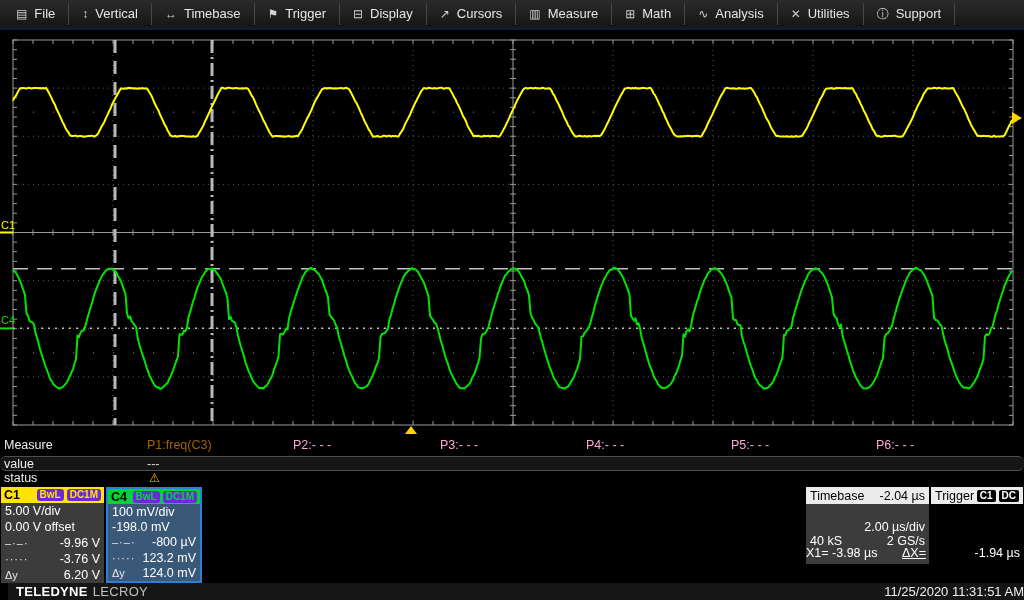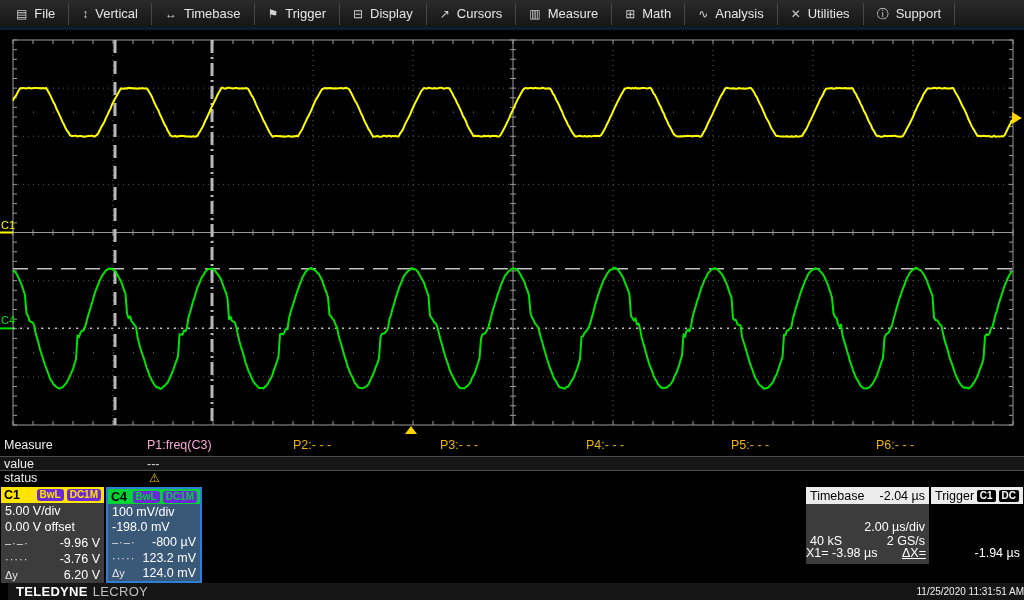--- a/index.html
+++ b/index.html
@@ -20,26 +20,26 @@
     border-right:1px solid #474747;color:#e6e6e6;font-size:13px;cursor:default;white-space:nowrap;
   }
   .menu-icon{font-size:12px;color:#cfcfcf;line-height:1;}
   
   .plot{position:absolute;top:30px;left:0;width:1024px;height:407px;background:#000;}
   .plot svg{position:absolute;top:0;left:0;}
   
   .measure-area{position:absolute;top:437px;left:0;width:1024px;height:50px;font-size:12.5px;}
   .m-row1{position:absolute;top:0;left:0;width:1024px;height:19px;}
   .m-row2{position:absolute;top:19px;left:0;width:1024px;height:15px;background:#161616;
-          border-top:1px solid #4e4e4e;border-bottom:1px solid #4e4e4e;box-sizing:border-box;}
+          border-top:1px solid #4e4e4e;border-bottom:1px solid #4e4e4e;box-sizing:border-box;border-radius:6px;}
   .m-row3{position:absolute;top:34px;left:0;width:912px;height:16px;}
   .m-label{position:absolute;left:4px;top:1px;color:#efefef;}
   .m-col{position:absolute;top:1px;white-space:nowrap;}
-  .m-col.active{color:#f9a8d4;}
-  .m-col.empty{color:#eab308;}
+  .m-col.active{color:#a16207;}
+  .m-col.empty{color:#f9a8d4;}
   .m-value{position:absolute;left:147px;top:0;color:#d8d8d8;}
   .m-warn{position:absolute;left:149px;top:0;color:#ffc400;font-size:12px;line-height:15px;}
   
   .boxes{position:absolute;top:487px;left:0;width:1024px;height:96px;font-size:12.5px;}
   .chbox{position:absolute;top:0;height:96px;box-sizing:border-box;}
   .chbox .hdr{height:16px;display:flex;align-items:center;padding:0 3px;color:#000;font-weight:bold;font-size:12.5px;}
   .badge{background:#6d28d9;border-radius:3px;font-size:10px;font-weight:bold;padding:0 3px;height:12px;line-height:12px;margin-left:3px;}
   .chbox .bdy{height:80px;}
   .chrow{height:16px;display:flex;align-items:center;padding:0 4px;color:#fff;white-space:nowrap;}
   .chrow .lbl{margin-right:auto;color:#e8e8e8;font-size:11px;letter-spacing:1px;}
@@ -63,21 +63,21 @@
   .xreadout{position:absolute;left:806px;top:58px;width:214px;color:#ffffff;font-size:12.5px;}
   .xline{display:flex;height:16px;align-items:center;white-space:nowrap;}
   .xline .seg1{width:96px;}
   .xline .seg2{width:50px;text-decoration:underline;}
   .xline .seg3{flex:1;text-align:right;}
   
   .footer{position:absolute;top:583px;left:8px;width:1024px;height:17px;background:#161616;
           display:flex;align-items:center;padding:0 8px;box-sizing:border-box;}
   .brand-bold{font-weight:bold;font-size:13px;letter-spacing:0.3px;color:#fff;}
   .brand-light{font-size:13px;color:#c0c0c0;margin-left:5px;letter-spacing:0.3px;}
-  .datetime{margin-left:auto;font-size:10px;color:#efefef;}
+  .datetime{margin-left:auto;font-size:13px;color:#efefef;}
 </style>
 </head>
 <body>
 
 <div class="menubar">
   <div class="menu-item">
     <span class="menu-icon">▤</span>
     <span>File</span>
   </div>
   <div class="menu-item">

